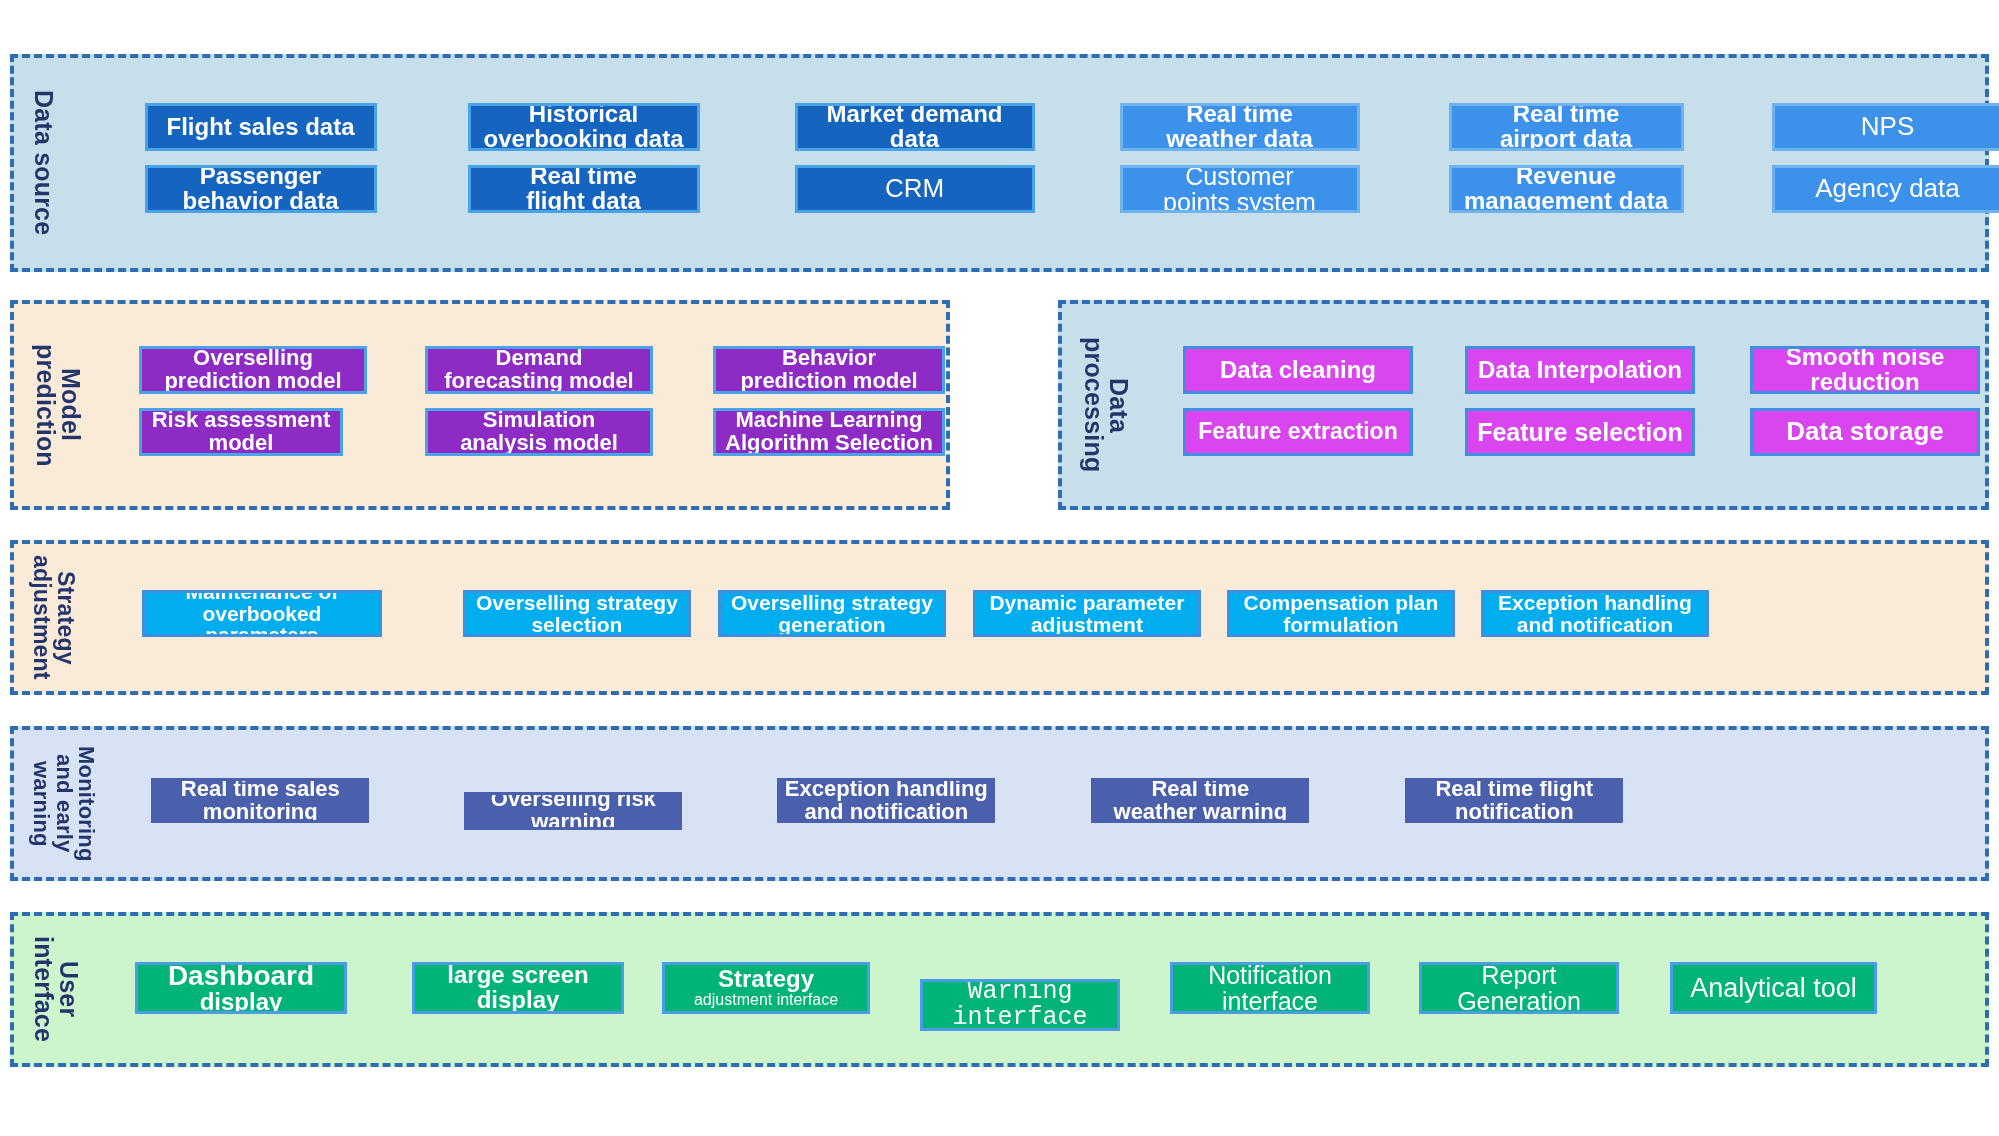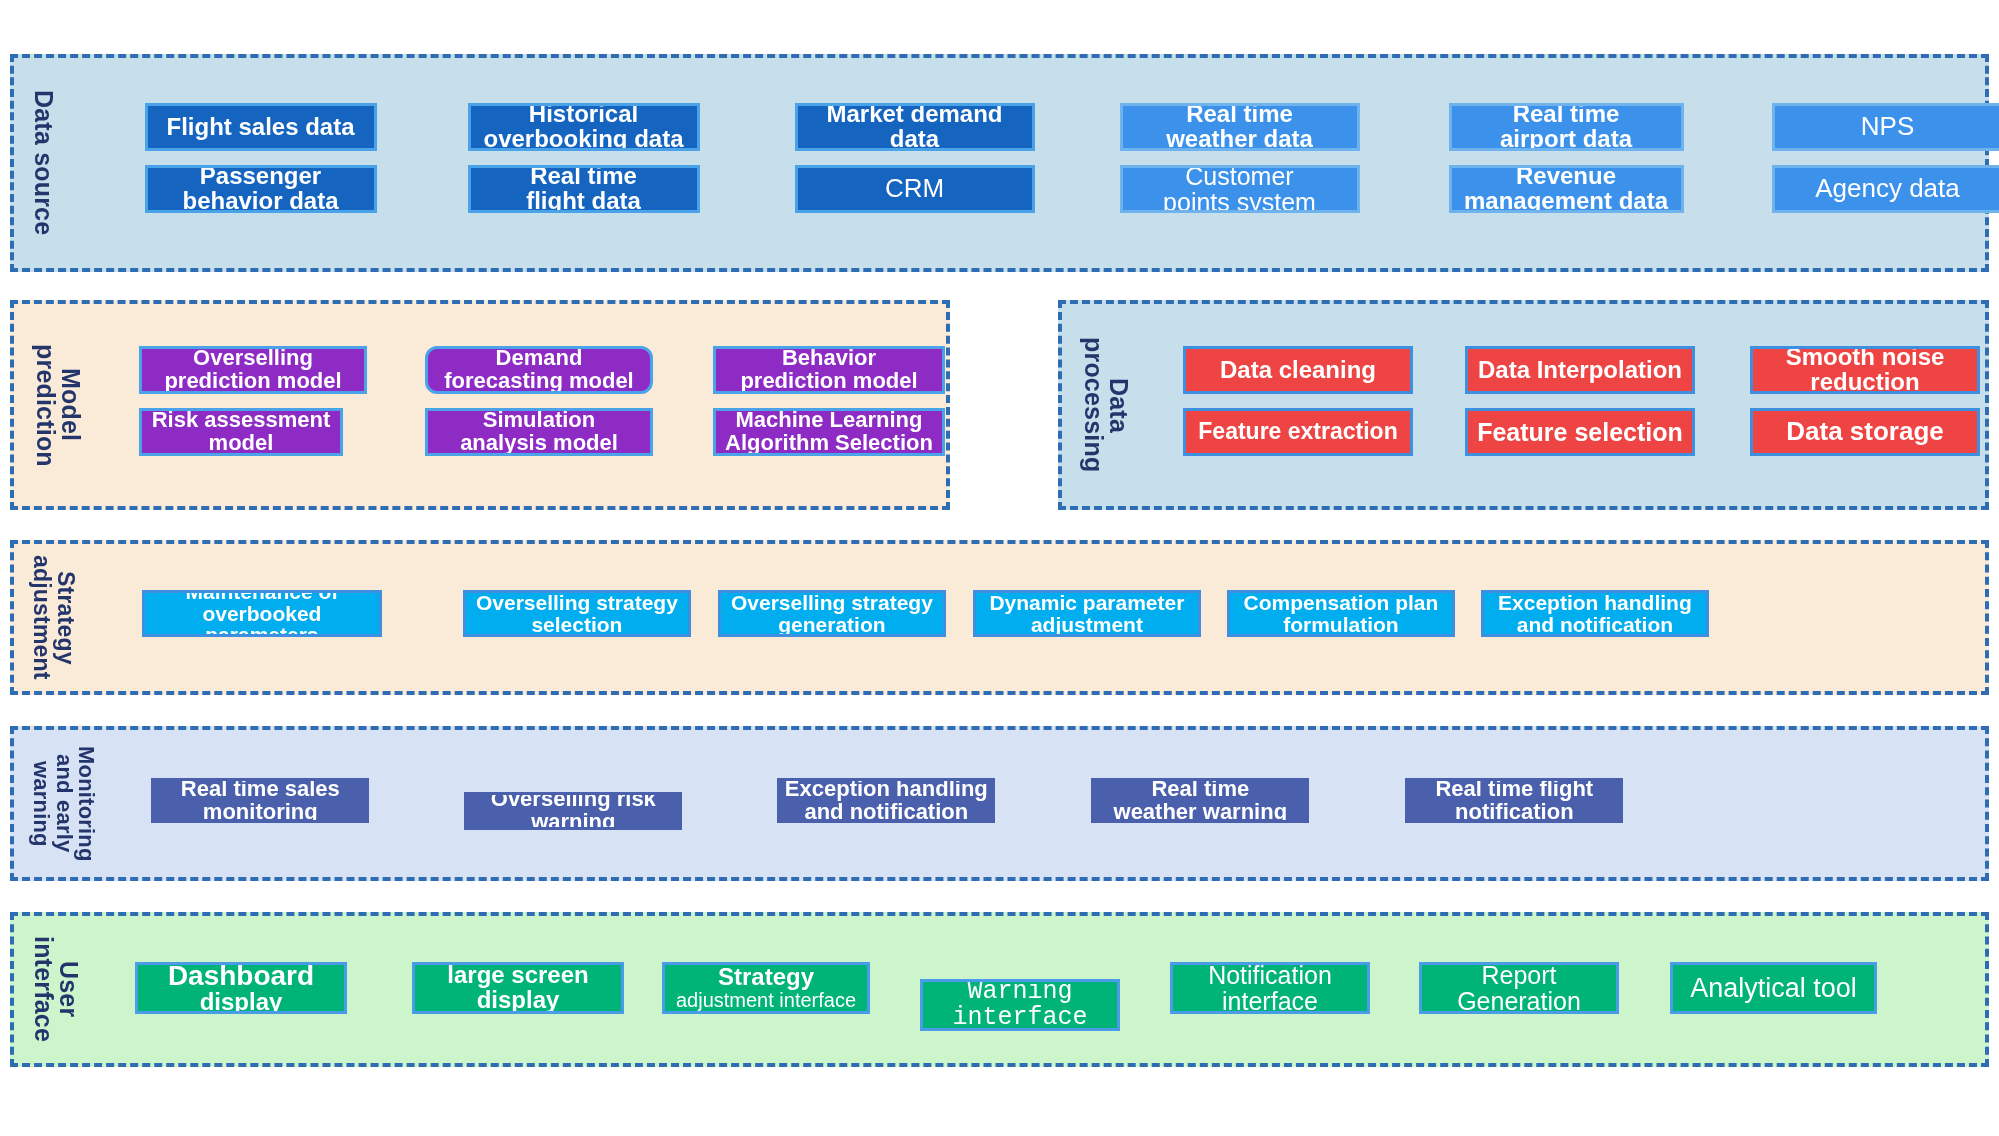--- a/index.html
+++ b/index.html
@@ -85,21 +85,21 @@
   }
   #sec-model .panel-label { font-size: 25px; margin-left: 14px; }
   .mp-box { background: #8E2BC4; border-color: #4AA3E8; }
 
   
   #sec-dataproc {
     left: 1058px; top: 300px; width: 931px; height: 210px;
     background: #C6DFEB;
   }
   #sec-dataproc .panel-label { font-size: 25px; margin-left: 14px; }
-  .dp-box { background: #ef4444; border-color: #3E8FE0; }
+  .dp-box { background: #d946ef; border-color: #3E8FE0; }
 
   
   #sec-strategy {
     left: 10px; top: 540px; width: 1979px; height: 155px;
     background: #FAEBD9;
   }
   #sec-strategy .panel-label { font-size: 23px; margin-left: 12px; }
   .sa-box { background: #00AEEF; border-color: #3E8FE0; }
 
   
@@ -160,21 +160,21 @@
 
   <div class="panel" id="sec-model">
     <div class="panel-label">Model
 prediction</div>
     <div class="panel-body">
       <div class="node mp-box" style="left:52px; top:42px; width:228px; height:48px; font-size:22px;">Overselling
 prediction model</div>
       <div class="node mp-box" style="left:52px; top:104px; width:204px; height:48px; font-size:22px;">Risk assessment
 model</div>
 
-      <div class="node mp-box" style="left:338px; top:42px; width:228px; height:48px; font-size:22px;border-radius:12px;">Demand
+      <div class="node mp-box" style="left:338px; top:42px; width:228px; height:48px; font-size:22px;">Demand
 forecasting model</div>
       <div class="node mp-box" style="left:338px; top:104px; width:228px; height:48px; font-size:22px;">Simulation
 analysis model</div>
 
       <div class="node mp-box" style="left:626px; top:42px; width:232px; height:48px; font-size:22px;">Behavior
 prediction model</div>
       <div class="node mp-box" style="left:626px; top:104px; width:232px; height:48px; font-size:22px;">Machine Learning
 Algorithm Selection</div>
     </div>
   </div>
@@ -242,21 +242,21 @@
         <span style="font-size:24px;">display</span>
       </div>
 
       <div class="node ui-box" style="left:327px; top:46px; width:212px; height:52px; flex-direction:column;">
         <span style="font-size:24px;">large screen</span>
         <span style="font-size:24px;">display</span>
       </div>
 
       <div class="node ui-box" style="left:577px; top:46px; width:208px; height:52px; flex-direction:column;">
         <span style="font-size:24px;">Strategy</span>
-        <span class="thin" style="font-size:20px;">adjustment interface</span>
+        <span class="thin" style="font-size:16px;">adjustment interface</span>
       </div>
 
       <div class="node ui-box thin" style="left:835px; top:63px; width:200px; height:52px; flex-direction:column;font-family:Liberation Mono, monospace;">
         <span style="font-size:25px;">Warning interface</span>
       </div>
 
       <div class="node ui-box thin" style="left:1085px; top:46px; width:200px; height:52px; flex-direction:column;">
         <span style="font-size:25px;">Notification</span>
         <span style="font-size:25px;">interface</span>
       </div>

